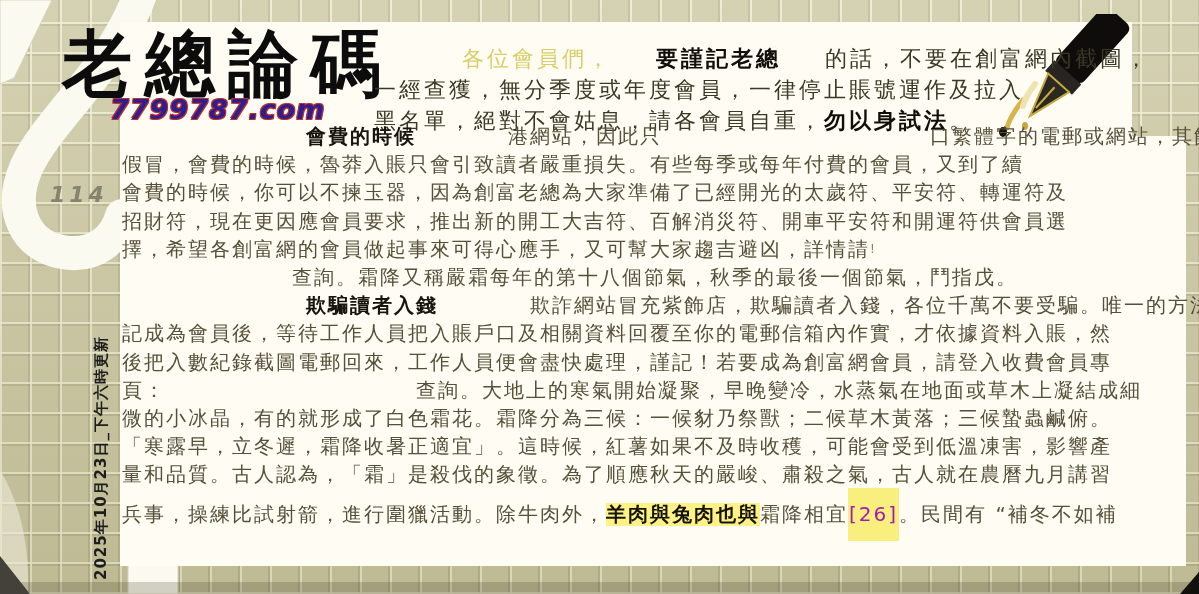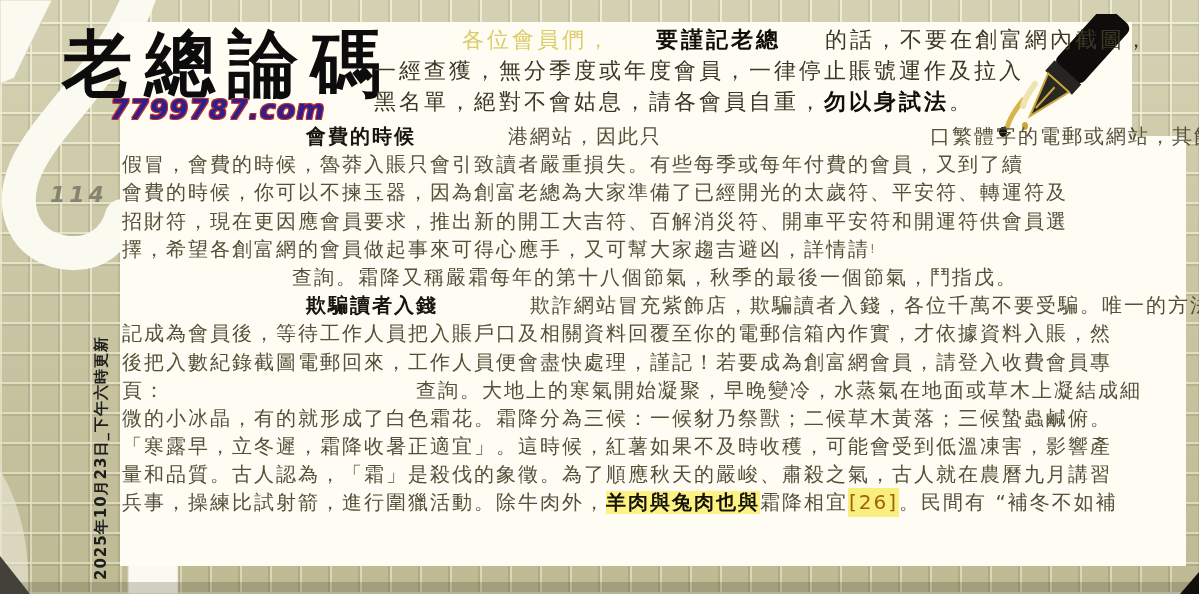--- a/index.html
+++ b/index.html
@@ -22,32 +22,32 @@
     font-family:"DejaVu Serif","Liberation Serif",serif;
     font-size:70px;font-weight:900;letter-spacing:13px;color:#0c0c0c;
     white-space:nowrap;transform:scaleY(1.04);}
   .url{position:absolute;left:110px;top:94px;font-size:27px;font-weight:bold;font-style:italic;
     color:#2d1f8f;letter-spacing:1px;
     text-shadow:1px 1px 0 #c03028,-1px -1px 0 #c03028,1px -1px 0 #c03028,-1px 1px 0 #c03028;}
   .issue{position:absolute;left:50px;top:182px;font-size:22px;font-style:italic;
     color:#84846f;letter-spacing:4px;font-weight:bold;text-align:center;}
   .vdate{position:absolute;left:92px;top:580px;transform:rotate(-90deg);transform-origin:0 0;
     width:212px;font-size:15px;font-weight:bold;color:#1d1d1d;letter-spacing:1px;white-space:nowrap;}
-  .warn{position:absolute;left:374px;top:24px;width:680px;font-size:22px;line-height:31px;
+  .warn{position:absolute;left:374px;top:43px;width:680px;font-size:22px;line-height:31px;
     color:#3c3827;letter-spacing:3px;}
   .warn .line{white-space:nowrap;}
   .body-text{position:absolute;left:122px;top:122px;width:1068px;font-size:20px;line-height:28.2px;
     color:#56503a;letter-spacing:2px;}
   .body-text .line{white-space:nowrap;height:28.2px;}
   .seg{display:inline-block;}
   .seg.b{font-weight:800;color:#17150d;}
   .warn .seg.b{color:#0f0e08;}
   .seg.f{color:#d6c85a;opacity:.9;}
   .seg.hl{font-weight:800;color:#141309;background:linear-gradient(rgba(255,240,90,.0) 12%,rgba(255,238,96,.75) 12% 88%,rgba(255,240,90,0) 88%);}
-  .seg.ref{background:#f9ef7e;color:#a16207;padding:0 1px;}
+  .seg.ref{background:#f9ef7e;color:#a21caf;padding:12px 1px;}
   .seg.tick{font-size:12px;vertical-align:top;color:#8a8158;}
   .pen{position:absolute;left:995px;top:14px;width:142px;height:124px;}
   .corner-bl{position:absolute;left:0;top:556px;width:30px;height:38px;background:#43413a;
     clip-path:polygon(0 0,100% 100%,0 100%);}
   .corner-br{position:absolute;left:1180px;top:572px;width:19px;height:22px;background:#11100d;
     clip-path:polygon(100% 0,100% 100%,0 100%);}
   .bottom-shade{position:absolute;left:0;top:582px;width:1199px;height:12px;background:rgba(62,58,38,.22);}
 </style>
 </head>
 <body>

